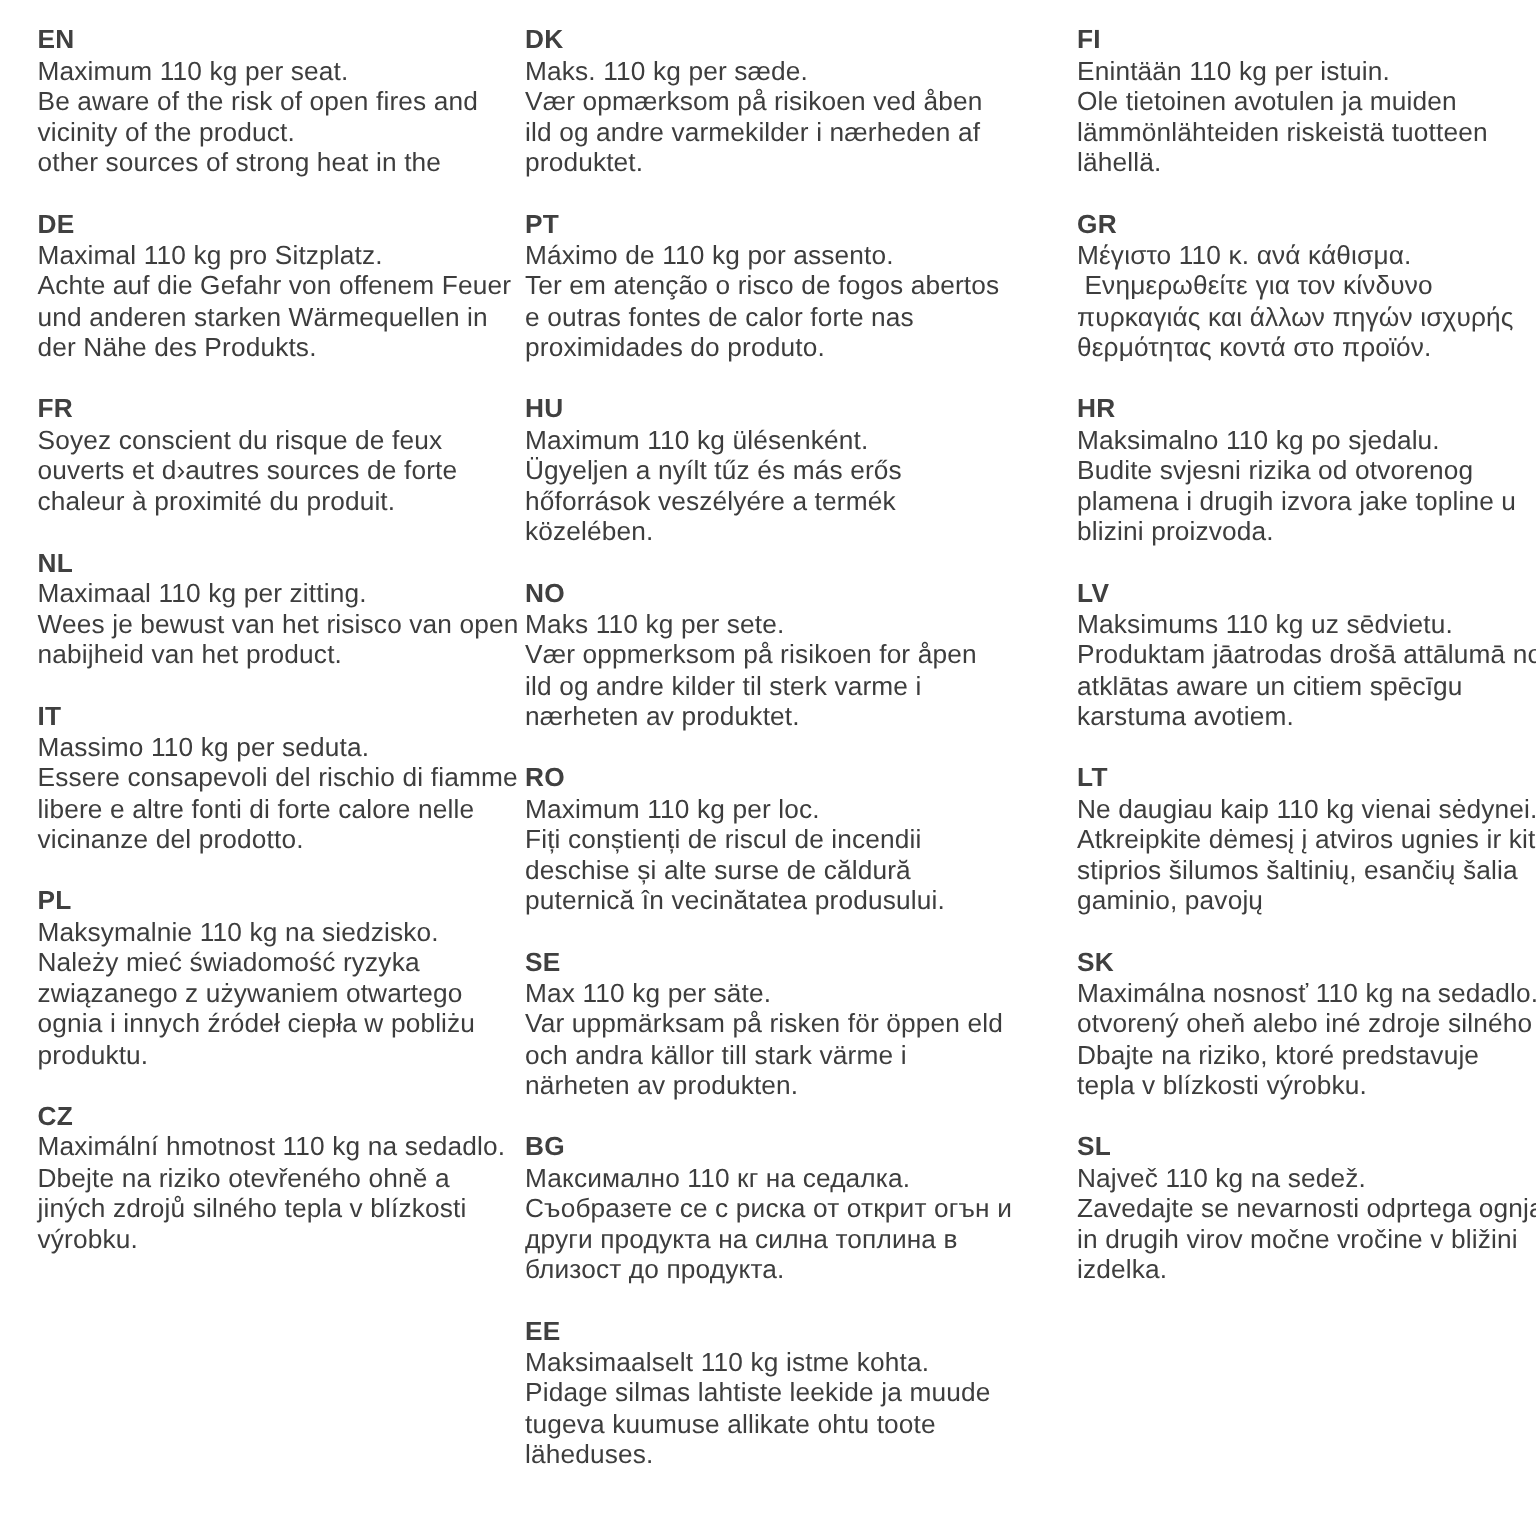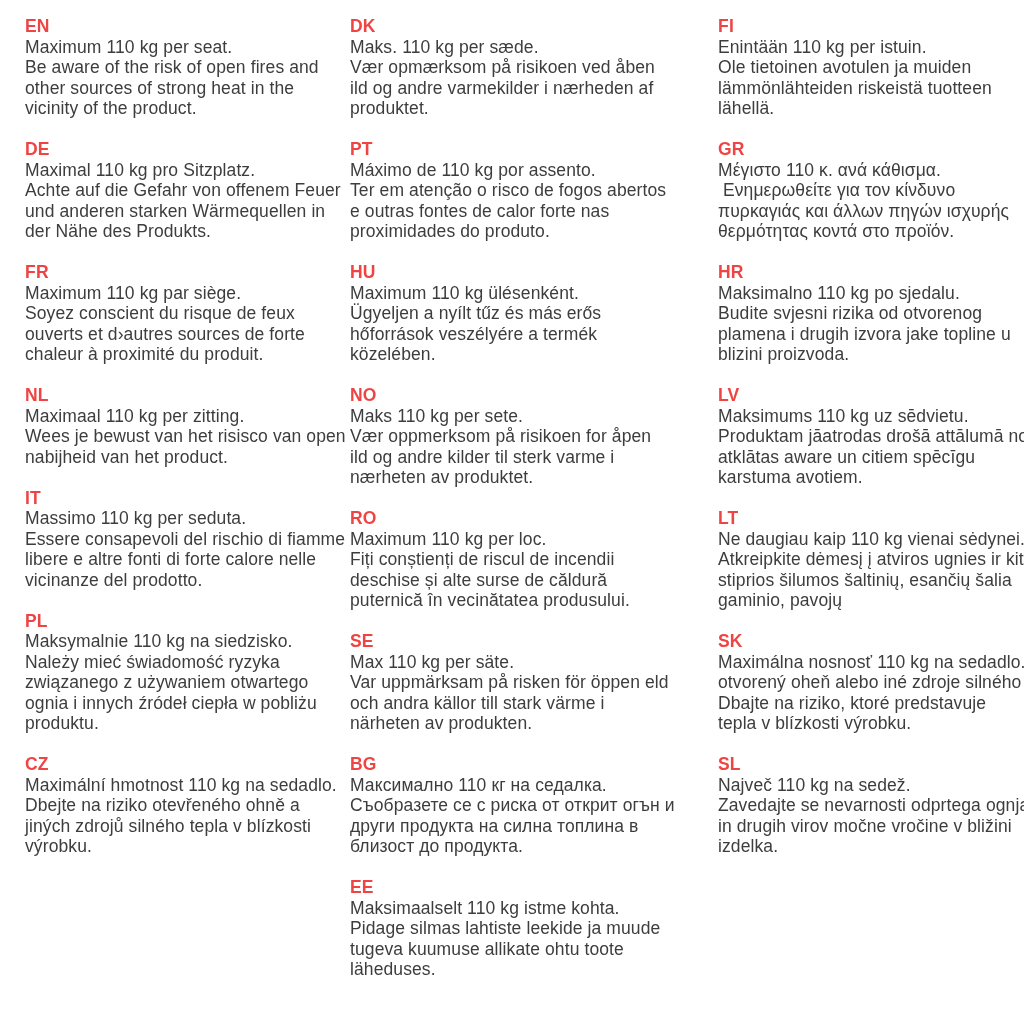--- a/index.html
+++ b/index.html
@@ -25,21 +25,21 @@
     top: 16px;
   }
   .col-1 { left: 25px;  width: 322px; }
   .col-2 { left: 350px; width: 326px; }
   .col-3 { left: 718px; width: 340px; }
   .block {
     margin-bottom: 20.5px;
   }
   .lang {
     font-weight: bold;
-    color: #ef4444;
+    color: #404040;
     font-size: 17.5px;
     line-height: 20.5px;
     letter-spacing: 0.2px;
   }
   .line {
     font-size: 17.5px;
     line-height: 20.5px;
     letter-spacing: 0.1px;
     white-space: pre;
     color: #3d3d3d;
@@ -47,33 +47,32 @@
 </style>
 </head>
 <body>
 
 <div class="page">
   <div class="col col-1">
       <div class="block">
         <div class="lang">EN</div>
         <div class="line">Maximum 110 kg per seat.</div>
         <div class="line">Be aware of the risk of open fires and</div>
+        <div class="line">vicinity of the product.</div>
         <div class="line">other sources of strong heat in the</div>
-        <div class="line">vicinity of the product.</div>
       </div>
       <div class="block">
         <div class="lang">DE</div>
         <div class="line">Maximal 110 kg pro Sitzplatz.</div>
         <div class="line">Achte auf die Gefahr von offenem Feuer</div>
         <div class="line">und anderen starken Wärmequellen in</div>
         <div class="line">der Nähe des Produkts.</div>
       </div>
       <div class="block">
         <div class="lang">FR</div>
-        <div class="line">Maximum 110 kg par siège.</div>
         <div class="line">Soyez conscient du risque de feux</div>
         <div class="line">ouverts et d›autres sources de forte</div>
         <div class="line">chaleur à proximité du produit.</div>
       </div>
       <div class="block">
         <div class="lang">NL</div>
         <div class="line">Maximaal 110 kg per zitting.</div>
         <div class="line">Wees je bewust van het risisco van open</div>
         <div class="line">nabijheid van het product.</div>
       </div>

